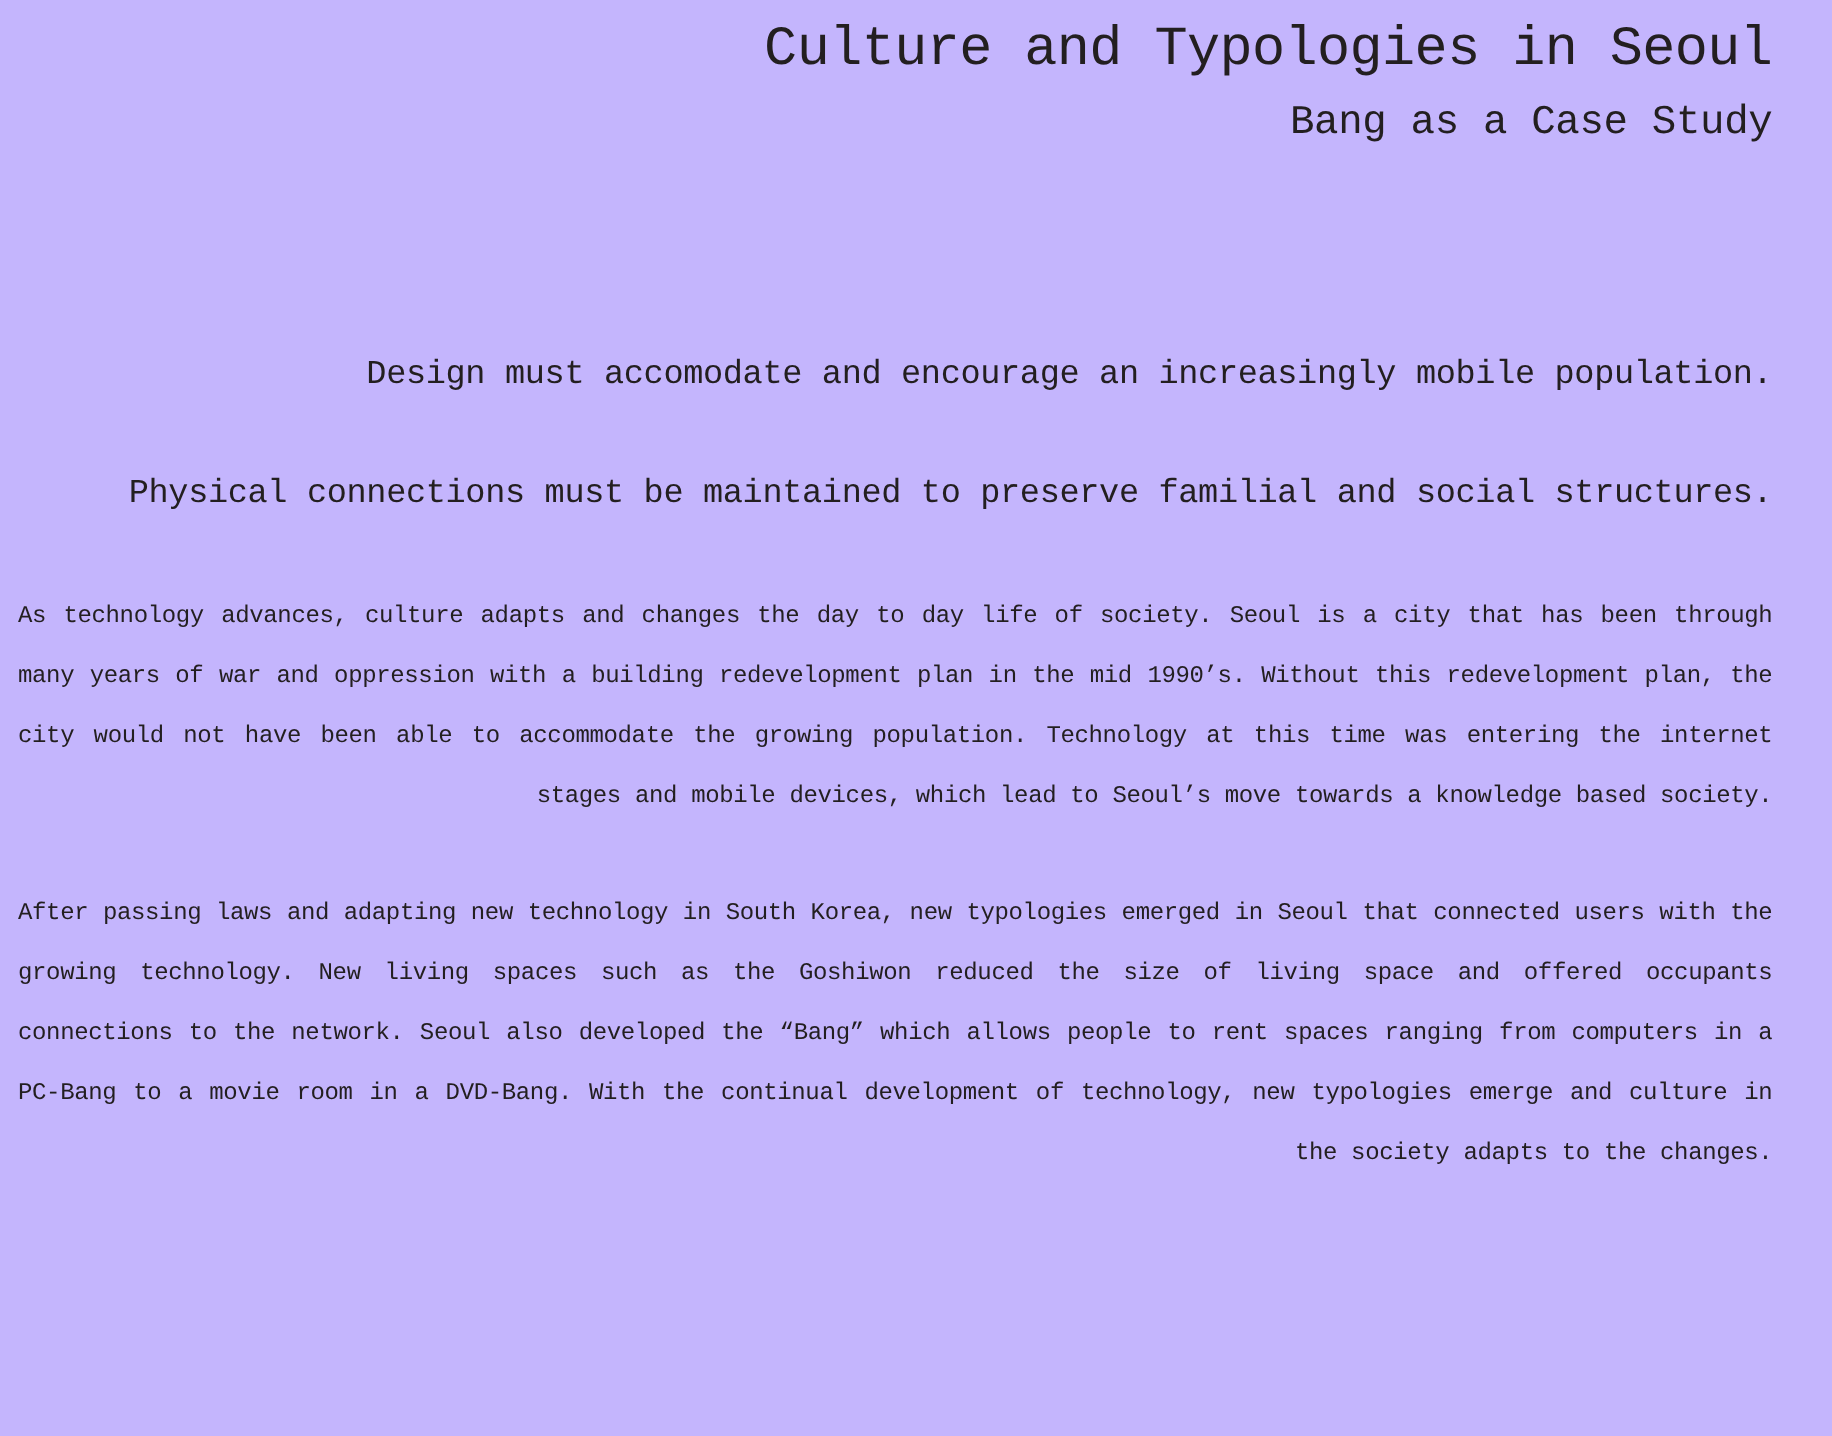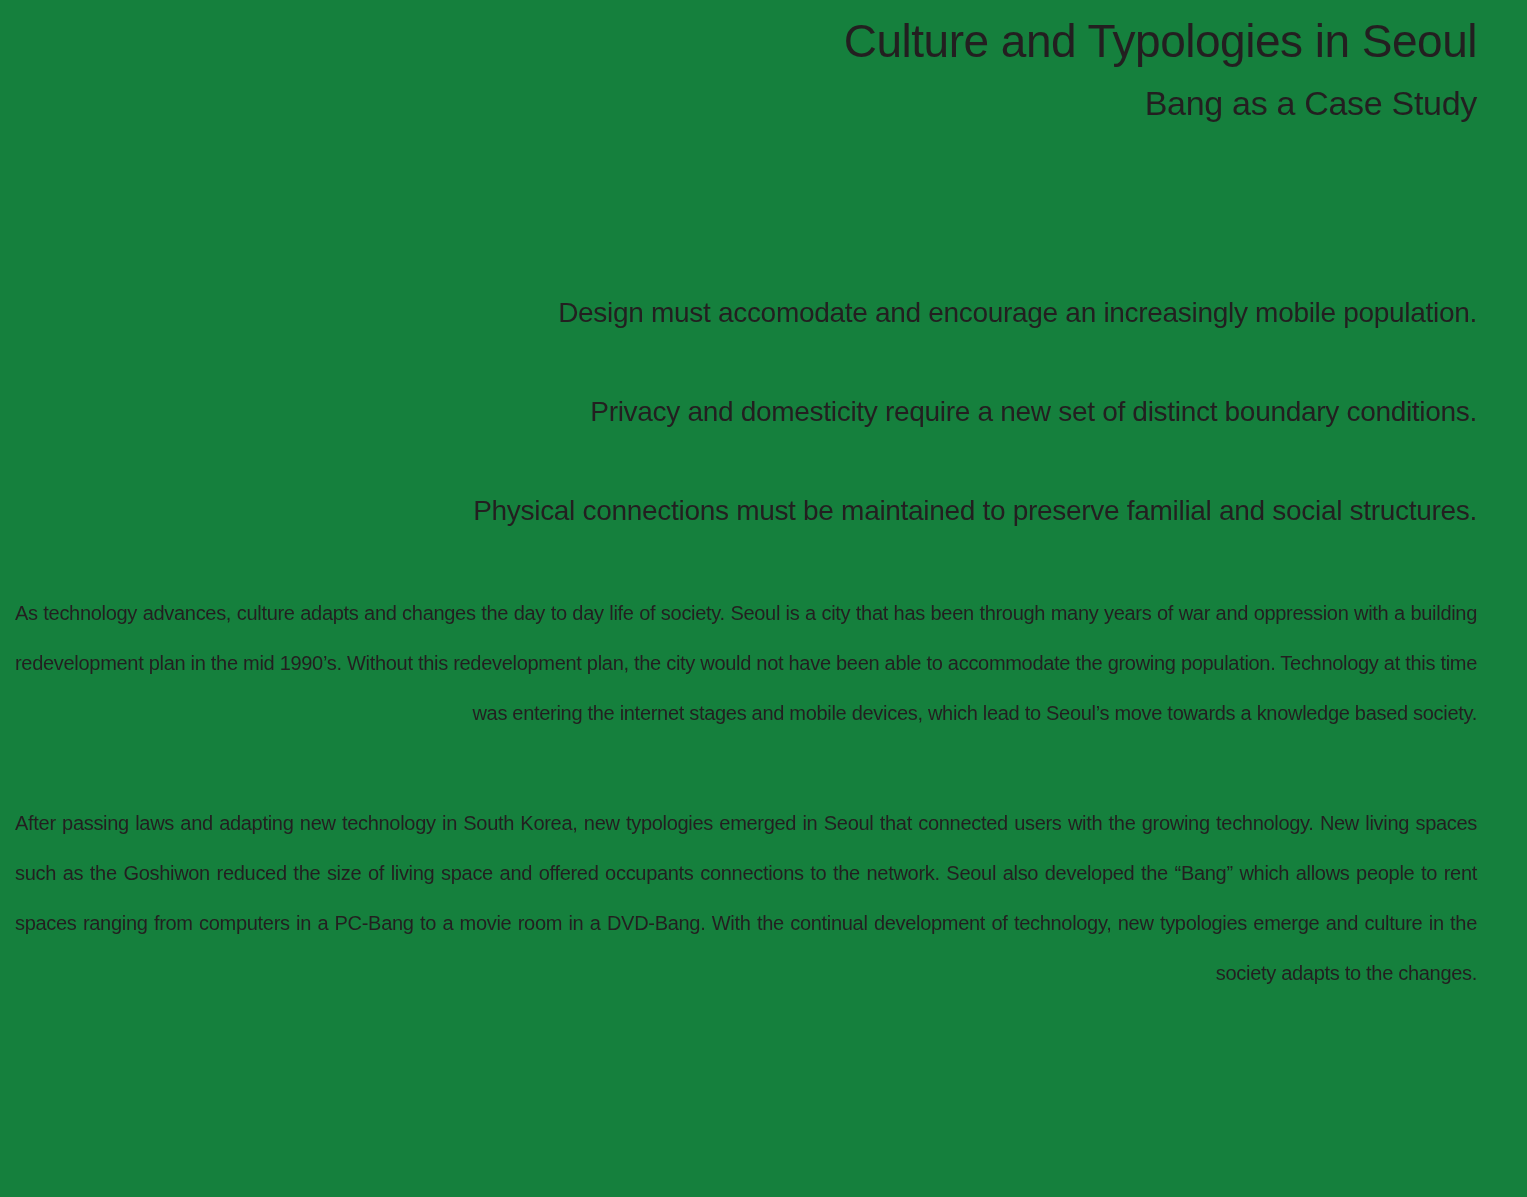--- a/index.html
+++ b/index.html
@@ -4,24 +4,24 @@
 <style>
   html, body {
     margin: 0;
     padding: 0;
     background: #ffffff;
   }
   .page {
     position: relative;
     width: 1527px;
     height: 1197px;
-    background: #15803d;
+    background: #c4b5fd;
     box-sizing: border-box;
     padding: 14px 50px 0 15px;
-    font-family: Liberation Sans, sans-serif;
+    font-family: Liberation Mono, monospace;
     color: #231f20;
     overflow: hidden;
   }
   .doc-title {
     font-size: 46px;
     line-height: 1.2;
     text-align: right;
     font-weight: 400;
     letter-spacing: -0.5px;
   }
@@ -52,35 +52,34 @@
     line-height: 50px;
     letter-spacing: -0.3px;
     text-align: justify;
     text-align-last: right;
     -moz-text-align-last: right;
   }
   .body-paragraph.first {
     margin-top: 52px;
   }
   .body-paragraph.second {
-    margin-top: 60px;
+    margin-top: 48px;
   }
 </style>
 </head>
 <body>
 
 <div class="page">
 
   <div class="doc-title">Culture and Typologies in Seoul</div>
 
   <div class="doc-subtitle">Bang as a Case Study</div>
 
   <div class="statements">
     <div class="statement">Design must accomodate and encourage an increasingly mobile population.</div>
-    <div class="statement">Privacy and domesticity require a new set of distinct boundary conditions.</div>
     <div class="statement">Physical connections must be maintained to preserve familial and social structures.</div>
   </div>
 
   <div class="body-paragraph first">As technology advances, culture adapts and changes the day to day life of society. Seoul is a city that has been through many years of war and oppression with a building redevelopment plan in the mid 1990’s. Without this redevelopment plan, the city would not have been able to accommodate the growing population. Technology at this time was entering the internet stages and mobile devices, which lead to Seoul’s move towards a knowledge based society.</div>
 
   <div class="body-paragraph second">After passing laws and adapting new technology in South Korea, new typologies emerged in Seoul that connected users with the growing technology. New living spaces such as the Goshiwon reduced the size of living space and offered occupants connections to the network. Seoul also developed the “Bang” which allows people to rent spaces ranging from computers in a PC-Bang to a movie room in a DVD-Bang. With the continual development of technology, new typologies emerge and culture in the society adapts to the changes.</div>
 
 </div>
 
 </body></html>

